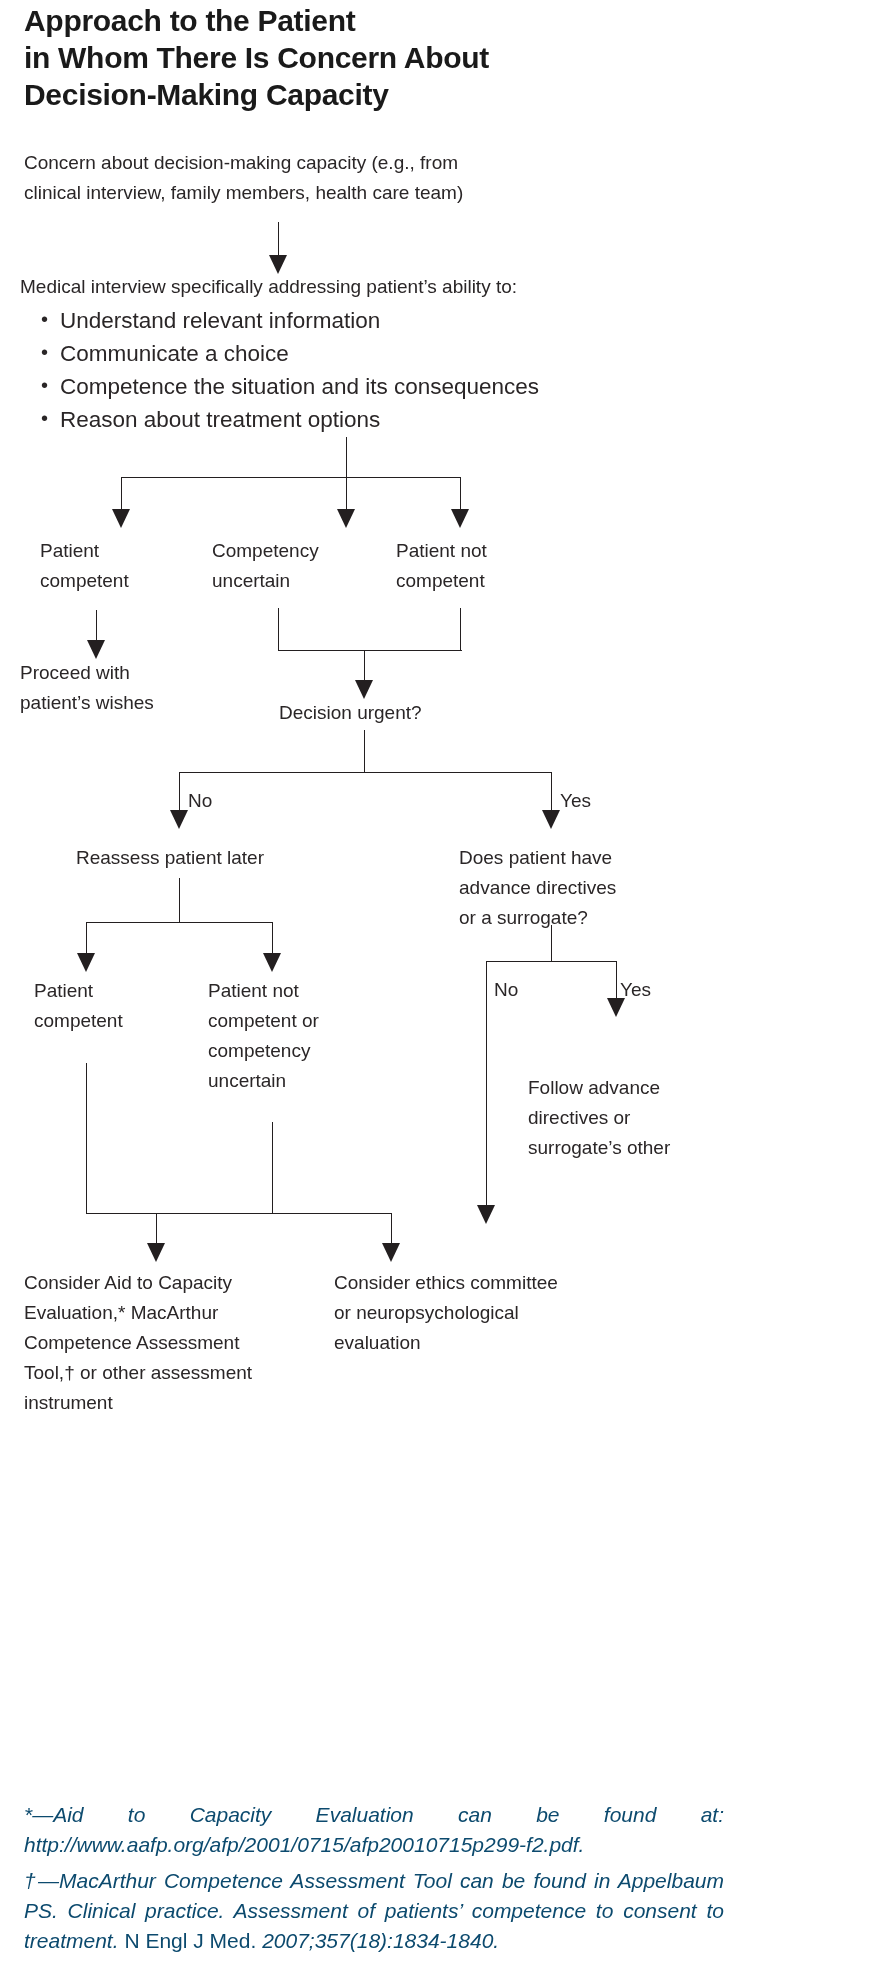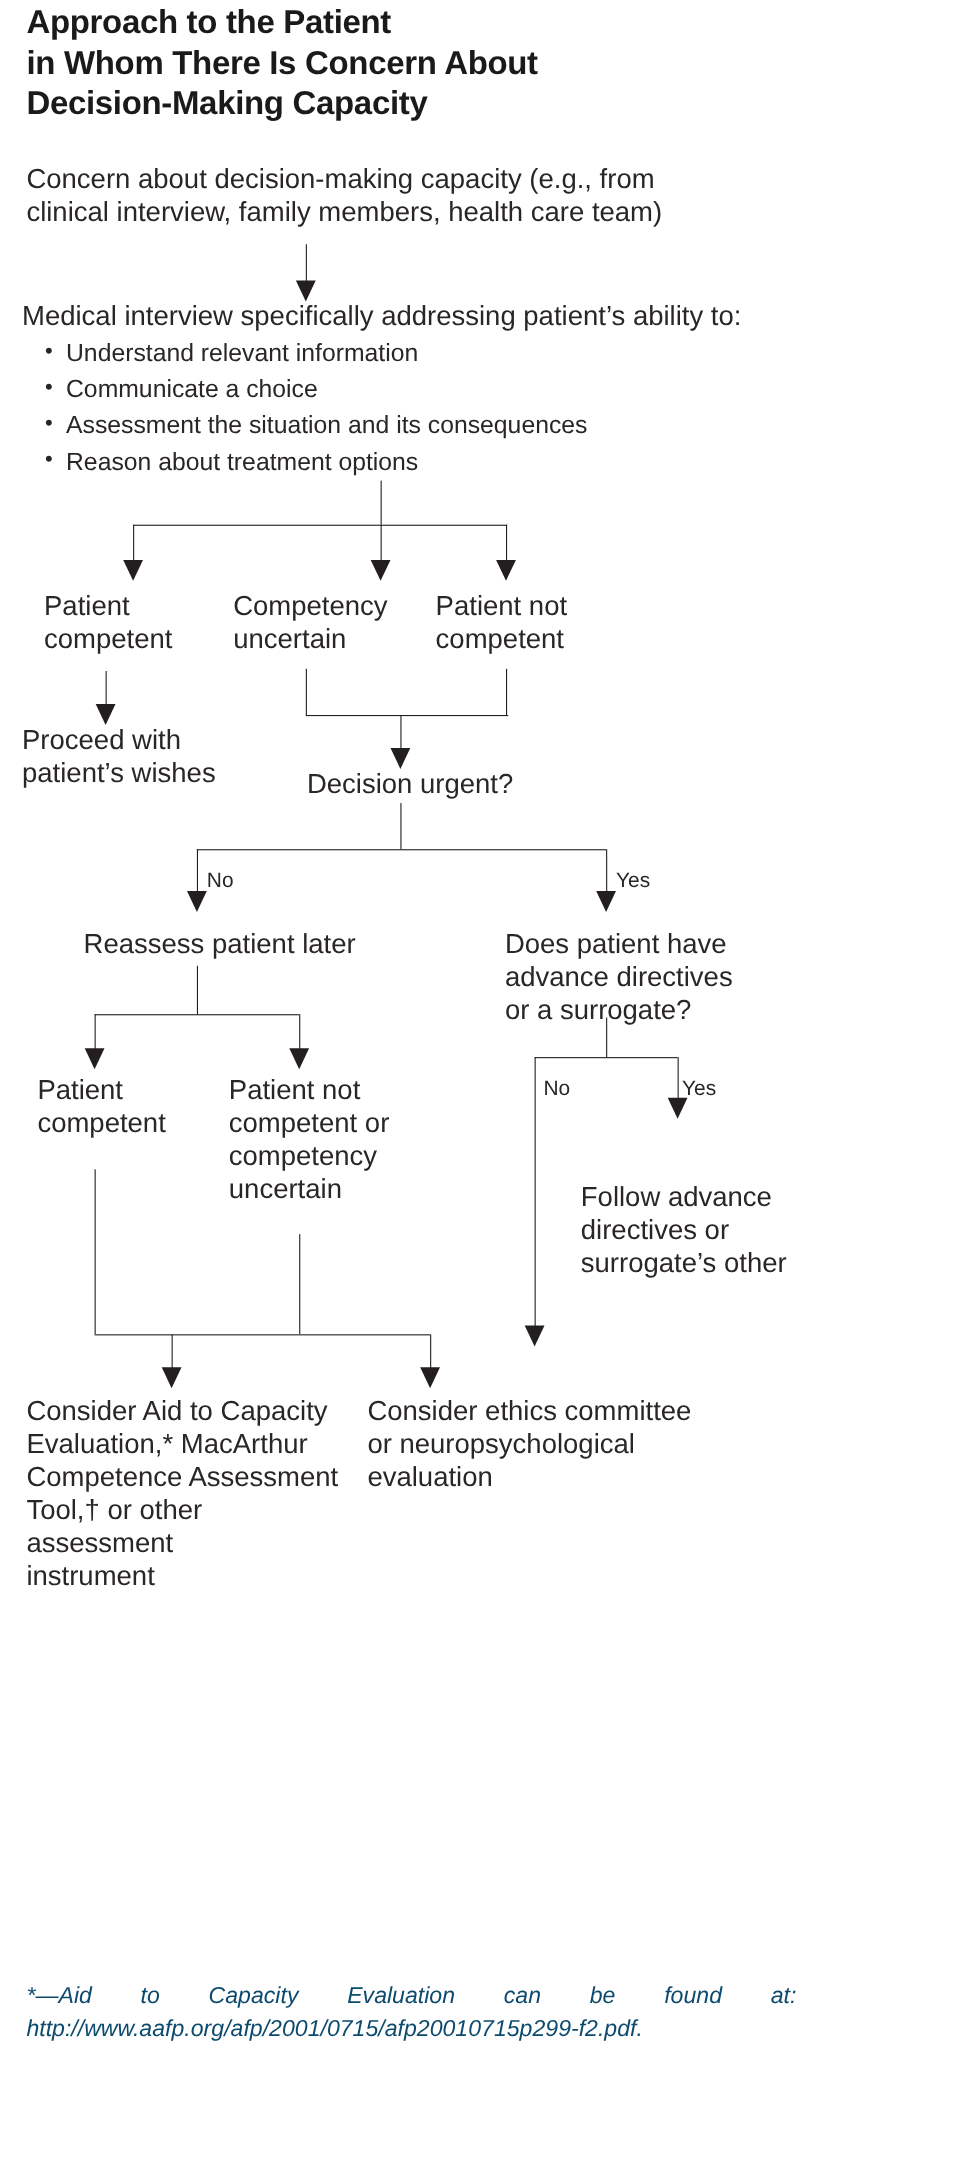--- a/index.html
+++ b/index.html
@@ -34,21 +34,21 @@
     font-size: 30px;
     line-height: 37px;
     letter-spacing: -0.3px;
     color: #1a1a1a;
   }
   .title .tline { display: block; white-space: nowrap; }
 
   
   .node {
     position: absolute;
-    font-size: 25px;
+    font-size: 19px;
     line-height: 30px;
     color: #2a2627;
     white-space: pre-line;
   }
   .node.nowrap { white-space: nowrap; }
 
   .bullets {
     position: absolute;
     font-size: 22.5px;
     line-height: 33px;
@@ -128,21 +128,21 @@
 clinical interview, family members, health care team)</div>
 
   <div class="vline" style="left:262px; top:222px; height:40px;"></div>
   <div class="arrowhead" style="left:253px; top:255px;"></div>
 
   <div class="node nowrap" style="left:4px; top:272px;">Medical interview specifically addressing patient’s ability to:</div>
 
   <ul class="bullets" style="left:22px; top:304px;">
     <li>Understand relevant information</li>
     <li>Communicate a choice</li>
-    <li>Assessment the situation and its consequences</li>
+    <li>Competence the situation and its consequences</li>
     <li>Reason about treatment options</li>
   </ul>
 
   <div class="vline" style="left:330px; top:437px; height:40px;"></div>
   <div class="hline" style="left:105px; top:477px; width:340px;"></div>
 
   <div class="vline" style="left:105px; top:477px; height:39px;"></div>
   <div class="arrowhead" style="left:96px; top:509px;"></div>
 
   <div class="vline" style="left:330px; top:477px; height:39px;"></div>
@@ -240,15 +240,16 @@
 evaluation</div>
 
   <div class="node" style="left:8px; top:1268px; width:290px;">Consider Aid to Capacity
 Evaluation,* MacArthur
 Competence Assessment
 Tool,† or other assessment
 instrument</div>
 
   <div class="footnotes" style="top:1800px;">
     <p class="fn"><span>*—Aid to Capacity Evaluation can be found at: http://www.aafp.org/afp/2001/0715/afp20010715p299-f2.pdf.</span></p>
+    <p class="fn"><span>†—MacArthur Competence Assessment Tool can be found in Appelbaum PS. Clinical practice. Assessment of patients’ competence to consent to treatment. </span><span class="upright">N Engl J Med. </span><span>2007;357(18):1834-1840.</span></p>
   </div>
 
 </div>
 
 </body></html>

